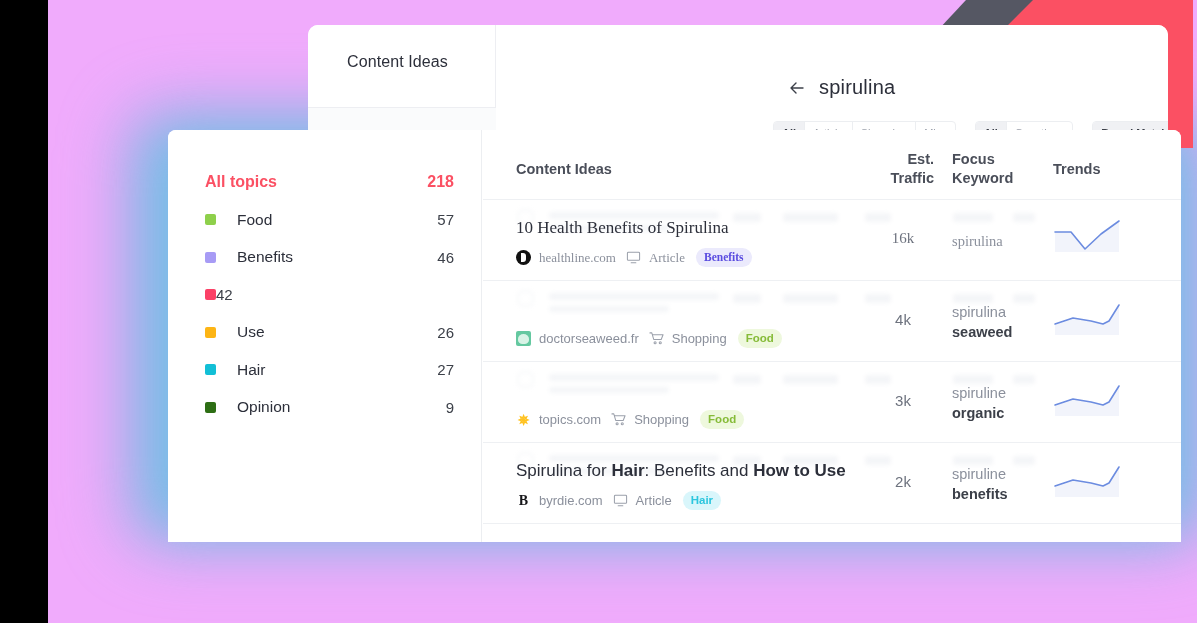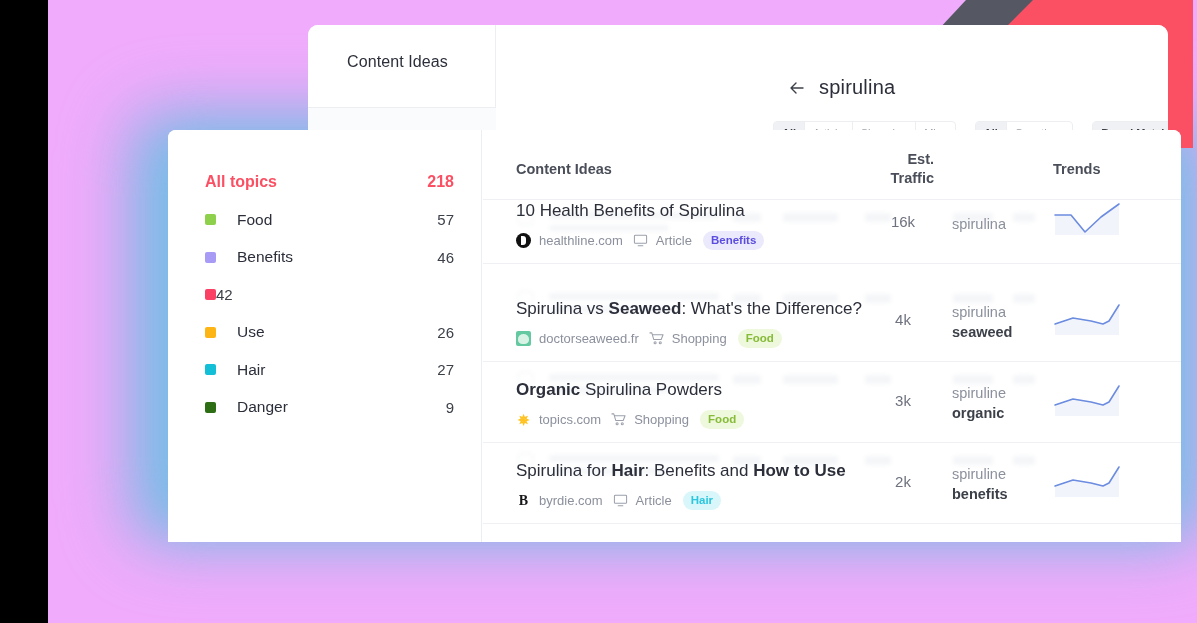--- a/index.html
+++ b/index.html
@@ -417,49 +417,53 @@
             <span class="label">Use</span>
             <span class="count">26</span>
           </div>
           <div class="topic-row">
             <span class="swatch" style="background:#12bfd6"></span>
             <span class="label">Hair</span>
             <span class="count">27</span>
           </div>
           <div class="topic-row">
             <span class="swatch" style="background:#2d6e14"></span>
-            <span class="label">Danger</span>
+            <span class="label">Opinion</span>
             <span class="count">9</span>
           </div>
         </div>
     </div>
 
     <div class="table">
 
       <div class="thead">
         <div class="th th-ideas">Content Ideas</div>
         <div class="th th-traffic">
           <div>Est.</div>
           <div>Traffic</div>
+        </div>
+        <div class="th th-focus">
+          <div>Focus</div>
+          <div>Keyword</div>
         </div>
         <div class="th th-trends">Trends</div>
       </div>
 
       <div id="rows-host">
           <div class="ghost" style="top: 78px; height: 60px;">
             <div class="gchk" style="left:35px;top:2px;width:15px;height:15px"></div>
             <div class="gbox" style="left:66px;top:4px;width:170px;height:7px"></div>
             <div class="gbox" style="left:66px;top:17px;width:120px;height:6px"></div>
             <div class="gbox" style="left:250px;top:5px;width:28px;height:9px"></div>
             <div class="gbox" style="left:300px;top:5px;width:55px;height:9px"></div>
             <div class="gbox" style="left:382px;top:5px;width:26px;height:9px"></div>
             <div class="gbox" style="left:470px;top:5px;width:40px;height:9px"></div>
             <div class="gbox" style="left:530px;top:5px;width:22px;height:9px"></div>
           </div>
-          <div class="row" style="top: 53px;">
+          <div class="row" style="top: 70px; font-family: Liberation Serif, serif;">
             <div class="title">10 Health Benefits of Spirulina</div>
             <div class="meta">
               <span class="favicon fav-healthline"></span>
               <span>healthline.com</span>
               <span class="type-icon meta-sep">
                 <svg viewBox="0 0 16 16" width="15" height="15" fill="none" stroke="currentColor" stroke-width="1.1" stroke-linecap="round" stroke-linejoin="round">
                   <rect x="1.5" y="2.5" width="13" height="8.5" rx="1"></rect>
                   <path d="M5.5 13.5h5"></path>
                 </svg>
               </span>
@@ -479,21 +483,20 @@
             <div class="gchk" style="left:35px;top:2px;width:15px;height:15px"></div>
             <div class="gbox" style="left:66px;top:4px;width:170px;height:7px"></div>
             <div class="gbox" style="left:66px;top:17px;width:120px;height:6px"></div>
             <div class="gbox" style="left:250px;top:5px;width:28px;height:9px"></div>
             <div class="gbox" style="left:300px;top:5px;width:55px;height:9px"></div>
             <div class="gbox" style="left:382px;top:5px;width:26px;height:9px"></div>
             <div class="gbox" style="left:470px;top:5px;width:40px;height:9px"></div>
             <div class="gbox" style="left:530px;top:5px;width:22px;height:9px"></div>
           </div>
           <div class="row" style="top: 151px;">
-            <div class="title">Spirulina vs <b>Seaweed</b>: What's the Difference?</div>
             <div class="meta">
               <span class="favicon fav-seaweed"></span>
               <span>doctorseaweed.fr</span>
               <span class="type-icon meta-sep">
                 <svg viewBox="0 0 16 16" width="15" height="15" fill="none" stroke="currentColor" stroke-width="1.1" stroke-linecap="round" stroke-linejoin="round">
                   <path d="M1 2h2l2 7h8l2-5H4"></path>
                   <circle cx="6.5" cy="12.5" r="1.1"></circle>
                   <circle cx="12" cy="12.5" r="1.1"></circle>
                 </svg>
               </span>
@@ -513,21 +516,20 @@
             <div class="gchk" style="left:35px;top:2px;width:15px;height:15px"></div>
             <div class="gbox" style="left:66px;top:4px;width:170px;height:7px"></div>
             <div class="gbox" style="left:66px;top:17px;width:120px;height:6px"></div>
             <div class="gbox" style="left:250px;top:5px;width:28px;height:9px"></div>
             <div class="gbox" style="left:300px;top:5px;width:55px;height:9px"></div>
             <div class="gbox" style="left:382px;top:5px;width:26px;height:9px"></div>
             <div class="gbox" style="left:470px;top:5px;width:40px;height:9px"></div>
             <div class="gbox" style="left:530px;top:5px;width:22px;height:9px"></div>
           </div>
           <div class="row" style="top: 232px;">
-            <div class="title"><b>Organic</b> Spirulina Powders</div>
             <div class="meta">
               <span class="favicon fav-walmart">✵</span>
               <span>topics.com</span>
               <span class="type-icon meta-sep">
                 <svg viewBox="0 0 16 16" width="15" height="15" fill="none" stroke="currentColor" stroke-width="1.1" stroke-linecap="round" stroke-linejoin="round">
                   <path d="M1 2h2l2 7h8l2-5H4"></path>
                   <circle cx="6.5" cy="12.5" r="1.1"></circle>
                   <circle cx="12" cy="12.5" r="1.1"></circle>
                 </svg>
               </span>

